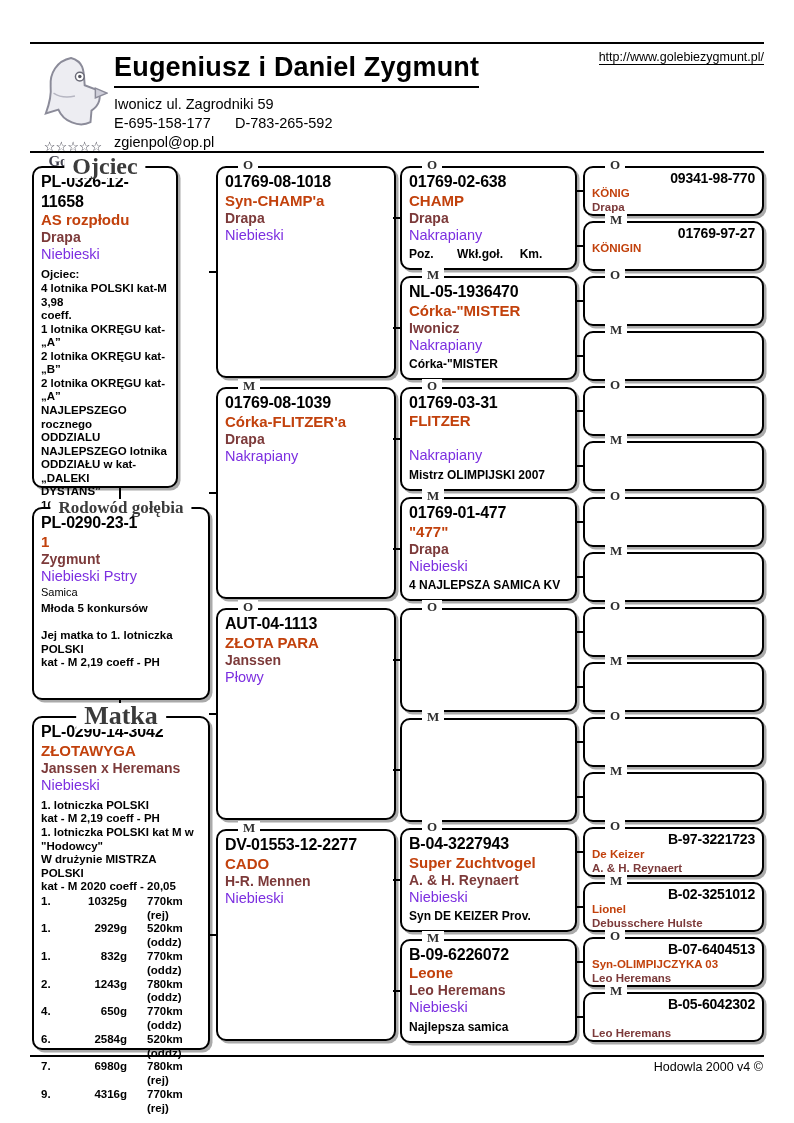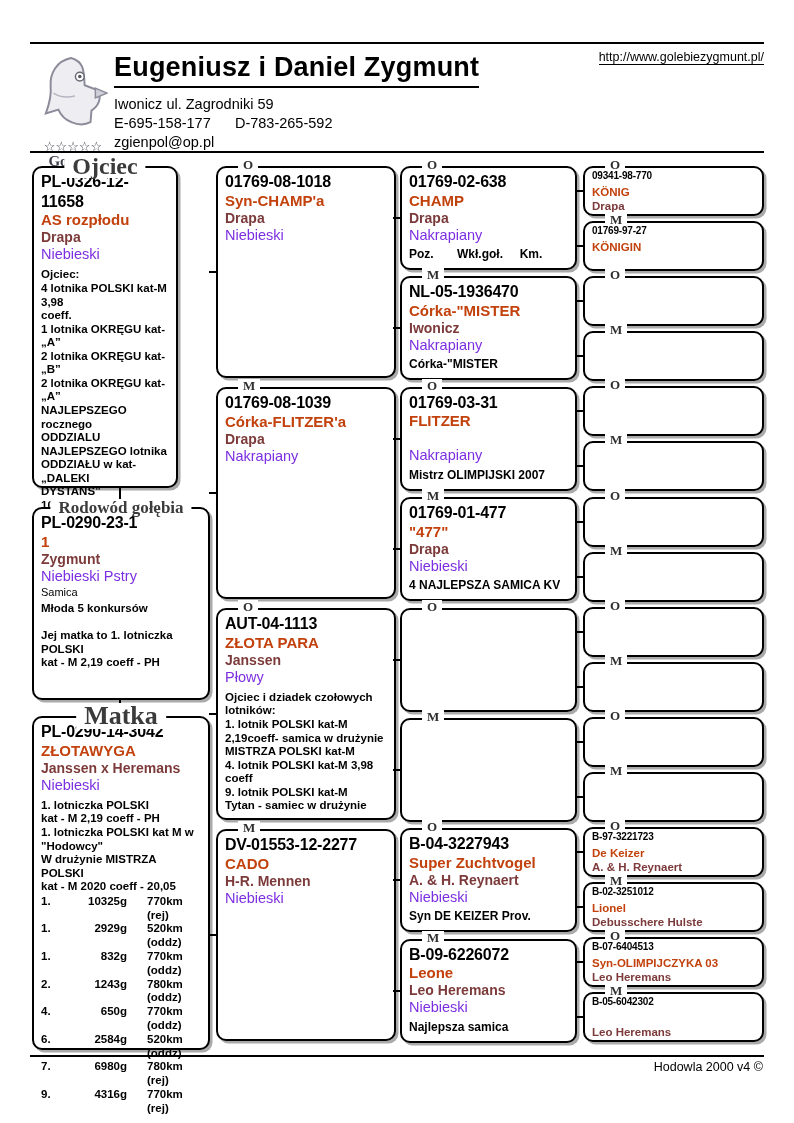--- a/index.html
+++ b/index.html
@@ -38,21 +38,21 @@
   .results .dst{text-align:left;padding-left:8px;}
   
   .col{position:absolute;top:166px;display:flex;flex-direction:column;}
   #col2{left:216px;width:180px;gap:9px;}
   #col3{left:400px;width:177px;gap:6.4px;}
   #col4{left:583px;width:181px;gap:5.1px;}
   .g2{height:212px;}
   .g3{height:104px;}
   .g3 .notes{font-size:12px;margin-top:3px;}
   .g4{height:50px;padding:2px 7px;}
-  .g4 .ring{font-size:10px;min-height:16px;line-height:1.18;}
+  .g4 .ring{font-size:14px;min-height:16px;line-height:1.18;text-align:right;}
   .g4 .name{font-size:11.5px;min-height:14px;line-height:1.2;}
   .g4 .strain{font-size:11.5px;min-height:14px;line-height:1.2;}
   .vconn{position:absolute;left:119px;width:2px;background:#000;}
   
   .footer-text{position:absolute;right:31px;top:1060px;font-size:12.5px;}
 </style>
 </head>
 <body>
 
 <div class="rule" style="left:30px;width:734px;top:42px;"></div>
@@ -174,29 +174,20 @@
     <div class="strain">Drapa</div>
     <div class="colorline">Nakrapiany</div>
     <div class="notes"></div>
   </div>
   <div class="pbox g2 stub">
     <span class="tag">O</span>
     <div class="ring">AUT-04-1113</div>
     <div class="name">ZŁOTA PARA</div>
     <div class="strain">Janssen</div>
     <div class="colorline">Płowy</div>
-    <div class="notes">Ojciec i dziadek czołowych
-lotników:
-1. lotnik POLSKI kat-M
-2,19coeff- samica w drużynie
-MISTRZA POLSKI kat-M
-4. lotnik POLSKI kat-M 3,98
-coeff
-9. lotnik POLSKI kat-M
-Tytan - samiec w drużynie</div>
   </div>
   <div class="pbox g2 stub">
     <span class="tag">M</span>
     <div class="ring">DV-01553-12-2277</div>
     <div class="name">CADO</div>
     <div class="strain">H-R. Mennen</div>
     <div class="colorline">Niebieski</div>
   </div>
 </div>
 

